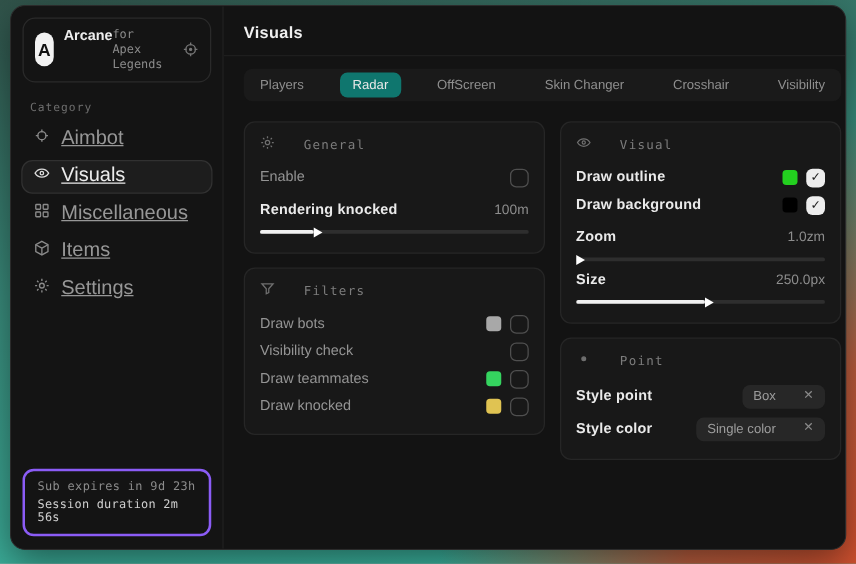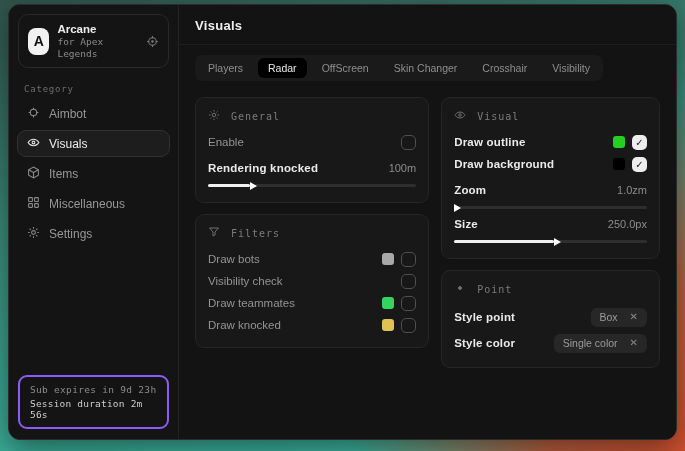--- a/index.html
+++ b/index.html
@@ -20,59 +20,59 @@
   .sidebar { width:170px; flex:0 0 170px; border-right:1px solid #232323; display:flex; flex-direction:column; background:#141414; }
   .side-header {
     margin:9px 9px 6px; padding:7px 9px; border:1px solid #2a2a2a; border-radius:10px;
     display:flex; align-items:center; gap:8px;
   }
   .logo {
     width:27px; height:27px; border-radius:8px; background:#f2f2f2; color:#111;
     display:flex; align-items:center; justify-content:center;
     font-weight:700; font-size:14px;
   }
-  .side-header .titles { display:flex; flex-direction:column; line-height:1.25; }
+  .side-header .titles { display:flex; flex-direction:row; line-height:1.25; }
   .app-title { font-size:11.5px; font-weight:700; color:#ededed; }
   .app-sub { font-size:9.5px; color:#8b8b8b; font-family:"DejaVu Sans Mono", monospace; }
   .side-header .spacer { flex:1; }
   .hdr-icon { color:#777; display:flex; }
   .category {
     margin:10px 15px 4px; font-size:9px; letter-spacing:.8px; color:#6d6d6d;
     font-family:"DejaVu Sans Mono", monospace;
   }
   .nav { display:flex; flex-direction:column; gap:3px; padding:2px 8px; }
   .nav-item {
     display:flex; align-items:center; gap:9px; height:27px; padding:0 9px;
     border:1px solid transparent; border-radius:9px;
-    font-size:12px; color:#979797; cursor:pointer;
+    font-size:16px; color:#979797; cursor:pointer;text-decoration:underline;
   }
   .nav-item svg, .nav-item .uicon { color:#8a8a8a; }
   .nav-item.selected { background:#1d1d1d; border-color:#313131; color:#ececec; }
   .nav-item.selected svg { color:#dcdcdc; }
   .session {
     margin:auto 9px 10px; padding:7px 10px; border:2px solid #8b5cf6; border-radius:9px;
     display:flex; flex-direction:column; gap:3px;
     font-family:"DejaVu Sans Mono", monospace;
     justify-content:flex-end;
   }
   .session .l1 { font-size:9.5px; color:#8b8b8b; letter-spacing:.3px; }
   .session .l2 { font-size:9.5px; color:#cfcfcf; letter-spacing:.2px; }
   
   .main { flex:1; display:flex; flex-direction:column; background:#131313; }
   .main-header { padding:13px 16px 11px; border-bottom:1px solid #1e1e1e; }
   .main-title { font-size:13px; font-weight:700; color:#f0f0f0; letter-spacing:.3px; }
   .tabbar-wrap { padding:10px 16px 4px; }
-  .tabbar { display:inline-flex; gap:5px; background:#1a1a1a; border-radius:7px; padding:3px; }
+  .tabbar { display:inline-flex; gap:19px; background:#1a1a1a; border-radius:7px; padding:3px; }
   .tab { padding:4px 10px; font-size:10.5px; color:#8f8f8f; border-radius:6px; cursor:pointer; white-space:nowrap; }
-  .tab.selected { background:#000000; color:#e8e8e8; }
+  .tab.selected { background:#0f766e; color:#e8e8e8; }
   .content { display:flex; gap:12px; padding:12px 16px; align-items:flex-start; }
   .col-left { flex:1.07; display:flex; flex-direction:column; gap:11px; }
   .col-right { flex:1; display:flex; flex-direction:column; gap:11px; }
   .card { background:#181818; border:1px solid #262626; border-radius:9px; padding:9px 12px 11px; }
-  .card-header { display:flex; align-items:center; gap:11px; margin-bottom:6px; }
+  .card-header { display:flex; align-items:center; gap:23px; margin-bottom:6px; }
   .card-title { font-size:10px; color:#7c7c7c; letter-spacing:1px; font-family:"DejaVu Sans Mono", monospace; }
   .card-header svg { color:#6f6f6f; }
   .row { display:flex; align-items:center; justify-content:space-between; min-height:22px; }
   .row .ctrls { display:flex; align-items:center; gap:7px; }
   .lbl-dim { font-size:11.5px; color:#949494; }
   .lbl-strong { font-size:11.5px; color:#eaeaea; font-weight:700; letter-spacing:.2px; }
   .val { font-size:11px; color:#8d8d8d; }
   .checkbox {
     width:15px; height:15px; border:1.5px solid #4f4f4f; border-radius:5px;
     cursor:pointer; flex:0 0 15px;
@@ -82,21 +82,21 @@
   }
   .checkbox.checked::after { content:"✓"; font-size:10px; color:#1a1a1a; font-weight:700; font-family:"DejaVu Sans", sans-serif; }
   .swatch { width:12px; height:12px; border-radius:3px; flex:0 0 12px; }
   .slider { position:relative; height:3px; background:#2e2e2e; border-radius:2px; margin:5px 0 4px; cursor:pointer; }
   .slider .fill { position:relative; height:3px; background:#f0f0f0; border-radius:2px; }
   .slider .fill::after {
     content:""; position:absolute; right:-7px; top:-2.5px;
     border-top:4px solid transparent; border-bottom:4px solid transparent; border-left:7px solid #fff;
   }
   .chip {
-    display:inline-flex; align-items:center; gap:12px; background:#272727; border-radius:6px;
+    display:inline-flex; align-items:center; gap:22px; background:#272727; border-radius:6px;
     padding:3.5px 9px; cursor:pointer;
   }
   .chip .chip-label { font-size:10.5px; color:#9c9c9c; }
   .chip .x { font-size:10px; color:#8a8a8a; line-height:1; }
   .mt { margin-top:4px; }
 </style>
 </head>
 <body>
 
 <div class="window">
@@ -135,36 +135,36 @@
           <svg width="13" height="13" viewBox="0 0 24 24" fill="none" stroke="currentColor" stroke-width="2">
             <path d="M2 12s3.5-6 10-6 10 6 10 6-3.5 6-10 6-10-6-10-6z"></path>
               <circle cx="12" cy="12" r="2.5"></circle>
           </svg>
         </span>
         <span>Visuals</span>
       </div>
       <div class="nav-item">
         <span>
           <svg width="13" height="13" viewBox="0 0 24 24" fill="none" stroke="currentColor" stroke-width="2">
-            <path d="M12 2l9 5v10l-9 5-9-5V7z"></path>
-              <path d="M12 12l9-5M12 12L3 7M12 12v10"></path>
-          </svg>
-        </span>
-        <span>Items</span>
-      </div>
-      <div class="nav-item">
-        <span>
-          <svg width="13" height="13" viewBox="0 0 24 24" fill="none" stroke="currentColor" stroke-width="2">
             <rect x="3" y="3" width="7" height="7" rx="1"></rect>
               <rect x="14" y="3" width="7" height="7" rx="1"></rect>
             <rect x="3" y="14" width="7" height="7" rx="1"></rect>
               <rect x="14" y="14" width="7" height="7" rx="1"></rect>
           </svg>
         </span>
         <span>Miscellaneous</span>
+      </div>
+      <div class="nav-item">
+        <span>
+          <svg width="13" height="13" viewBox="0 0 24 24" fill="none" stroke="currentColor" stroke-width="2">
+            <path d="M12 2l9 5v10l-9 5-9-5V7z"></path>
+              <path d="M12 12l9-5M12 12L3 7M12 12v10"></path>
+          </svg>
+        </span>
+        <span>Items</span>
       </div>
       <div class="nav-item">
         <span>
           <svg width="13" height="13" viewBox="0 0 24 24" fill="none" stroke="currentColor" stroke-width="2">
             <circle cx="12" cy="12" r="3.5"></circle>
             <path d="M12 2v3M12 19v3M2 12h3M19 12h3M4.9 4.9l2.1 2.1M17 17l2.1 2.1M19.1 4.9L17 7M7 17l-2.1 2.1"></path>
           </svg>
         </span>
         <span>Settings</span>
       </div>

